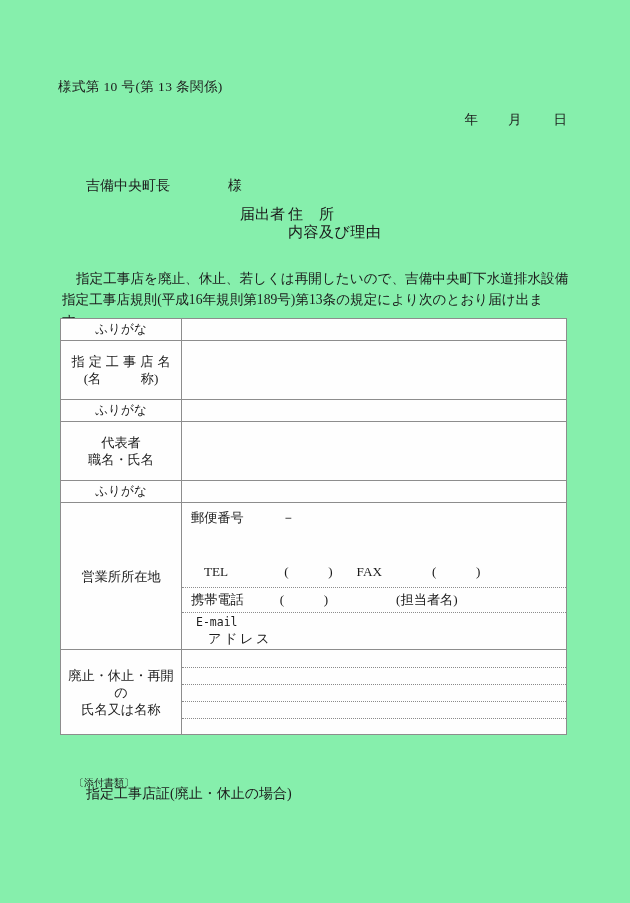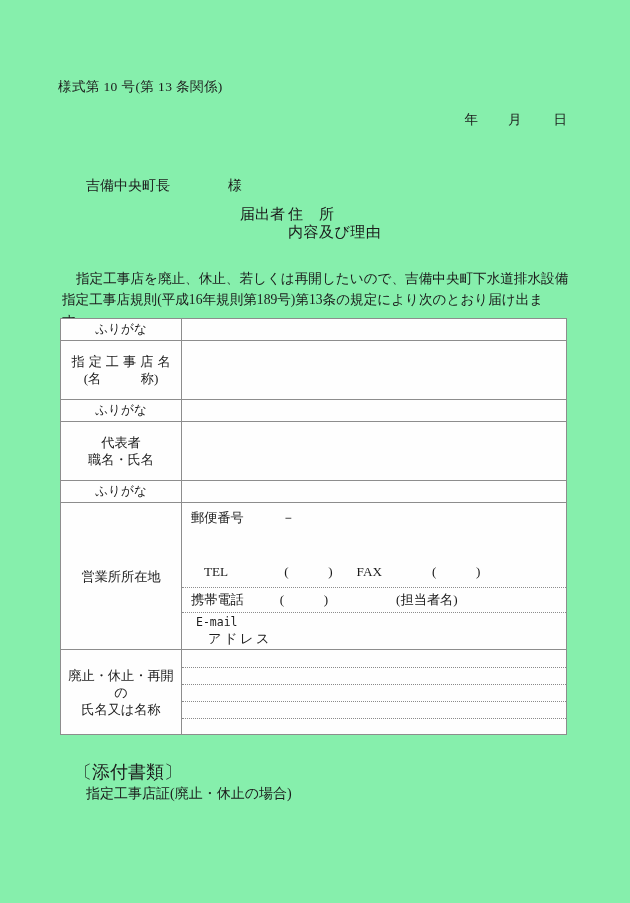--- a/index.html
+++ b/index.html
@@ -181,22 +181,22 @@
   .r2 { top: 34px; }
   .r3 { top: 51px; }
   .r4 { top: 68px; }
 
   .reason-label { line-height: 17px; text-align: center; }
 
   
   .attach-title {
     position: absolute;
     left: 74px;
-    top: 760px;
-    font-size: 18px;
+    top: 776px;
+    font-size: 10px;
     white-space: nowrap;
   }
   .attach-item {
     position: absolute;
     left: 86px;
     top: 785px;
     font-size: 14px;
     white-space: nowrap;
   }
 </style>

